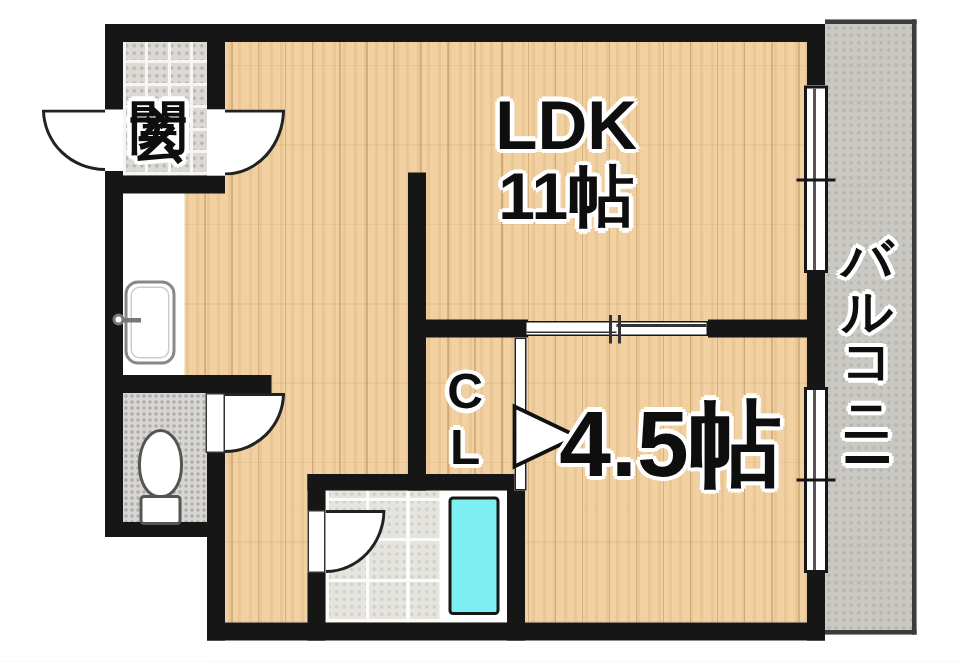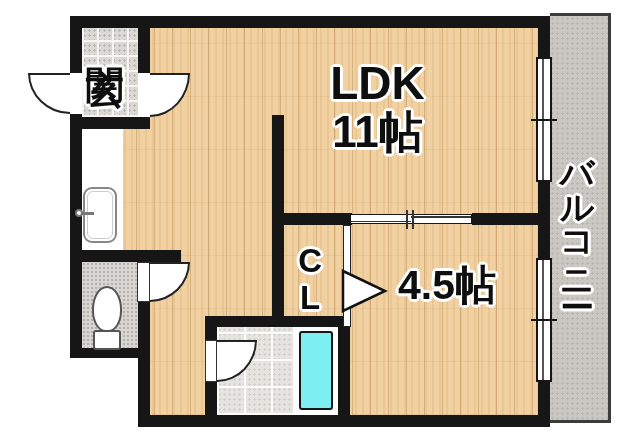--- a/index.html
+++ b/index.html
@@ -140,20 +140,20 @@
   <div class="tub" style="left:299px;top:331px;width:34px;height:79px;background:#7deef2;"></div>
 
   <div class="olabel vert" style="left:85px;top:37px;font-size:38px;">玄関</div>
 
   <div class="olabel center" style="left:295px;top:60px;width:165px;">
     <span class="l1">LDK</span>
     <span class="l2">11帖</span>
   </div>
 
   <div class="olabel center" style="left:357px;top:262px;width:180px;">
-    <span class="l2" style="font-size:41px;">4.5帖</span>
+    <span class="l2" style="font-size:62px;">4.5帖</span>
   </div>
 
   <div class="olabel vert" style="left:293px;top:242px;font-size:33px;">CL</div>
 
   <div class="olabel vmix" style="left:560px;top:134px;font-size:34px;">バルコニー</div>
 
 </div>
 
 </body></html>

